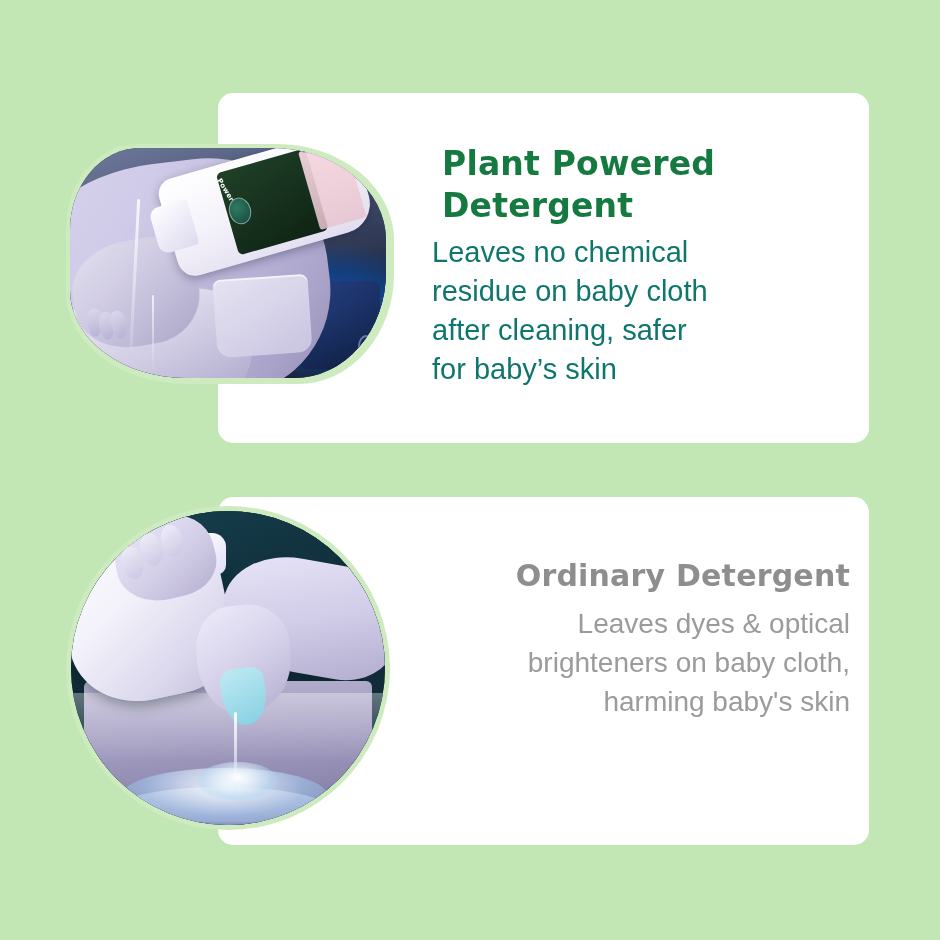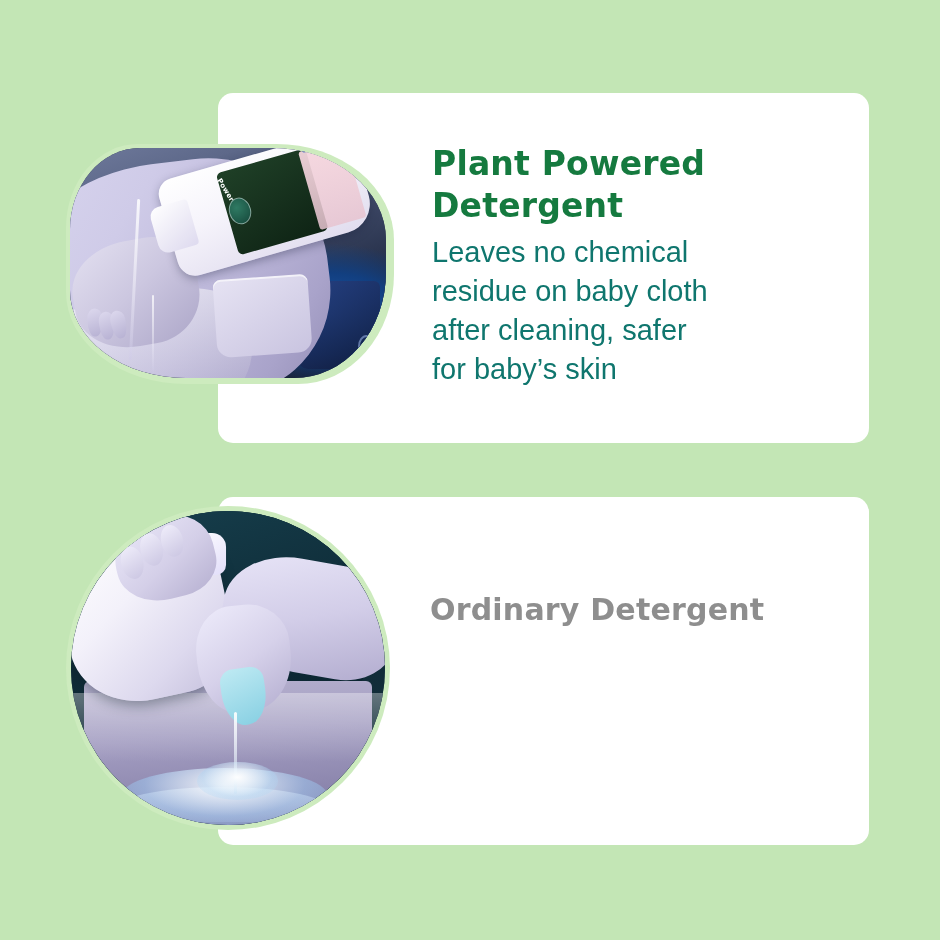--- a/index.html
+++ b/index.html
@@ -45,22 +45,23 @@
   .text-block {
     position: absolute;
   }
   #text-plant {
     left: 432px;
     top: 143px;
     width: 400px;
   }
   #text-ordinary {
     left: 430px;
-    top: 590px;
+    top: 556px;
     width: 420px;
+    text-align: right;
   }
 
   .heading {
     font-family: "DejaVu Sans", sans-serif;
     font-weight: bold;
     letter-spacing: 0.2px;
     margin: 0;
   }
   #heading-plant {
     font-size: 33px;
@@ -422,21 +423,21 @@
           <div class="p1-label-txt" style="white-space: pre-line;">Powered</div>
           <div class="p1-badge"></div>
         </div>
         <div class="p1-label-right"></div>
         <div class="p1-stripe"></div>
       </div>
     </div>
   </div>
 
   <div class="text-block" id="text-plant">
-    <div class="heading" id="heading-plant" style="white-space: pre-line;">Plant Powered
+    <div class="heading" id="heading-plant" style="white-space: pre-line; margin-left: 10px;">Plant Powered
 Detergent</div>
     <div class="body-text" id="body-plant" style="white-space: pre-line;">Leaves no chemical
 residue on baby cloth
 after cleaning, safer
 for baby’s skin</div>
   </div>
 
   <div class="card" id="card-ordinary"></div>
 
   <div id="photo-ordinary-wrap">
@@ -460,15 +461,18 @@
       <div class="p2-arm-right"></div>
       <div class="p2-hand-right"></div>
       <div class="p2-cup"></div>
       <div class="p2-stream"></div>
       <div class="p2-splash"></div>
     </div>
   </div>
 
   <div class="text-block" id="text-ordinary">
     <div class="heading" id="heading-ordinary" style="white-space: pre-line;">Ordinary Detergent</div>
+    <div class="body-text" id="body-ordinary" style="white-space: pre-line;">Leaves dyes &amp; optical
+brighteners on baby cloth,
+harming baby's skin</div>
   </div>
 
 </div>
 
 </body></html>

